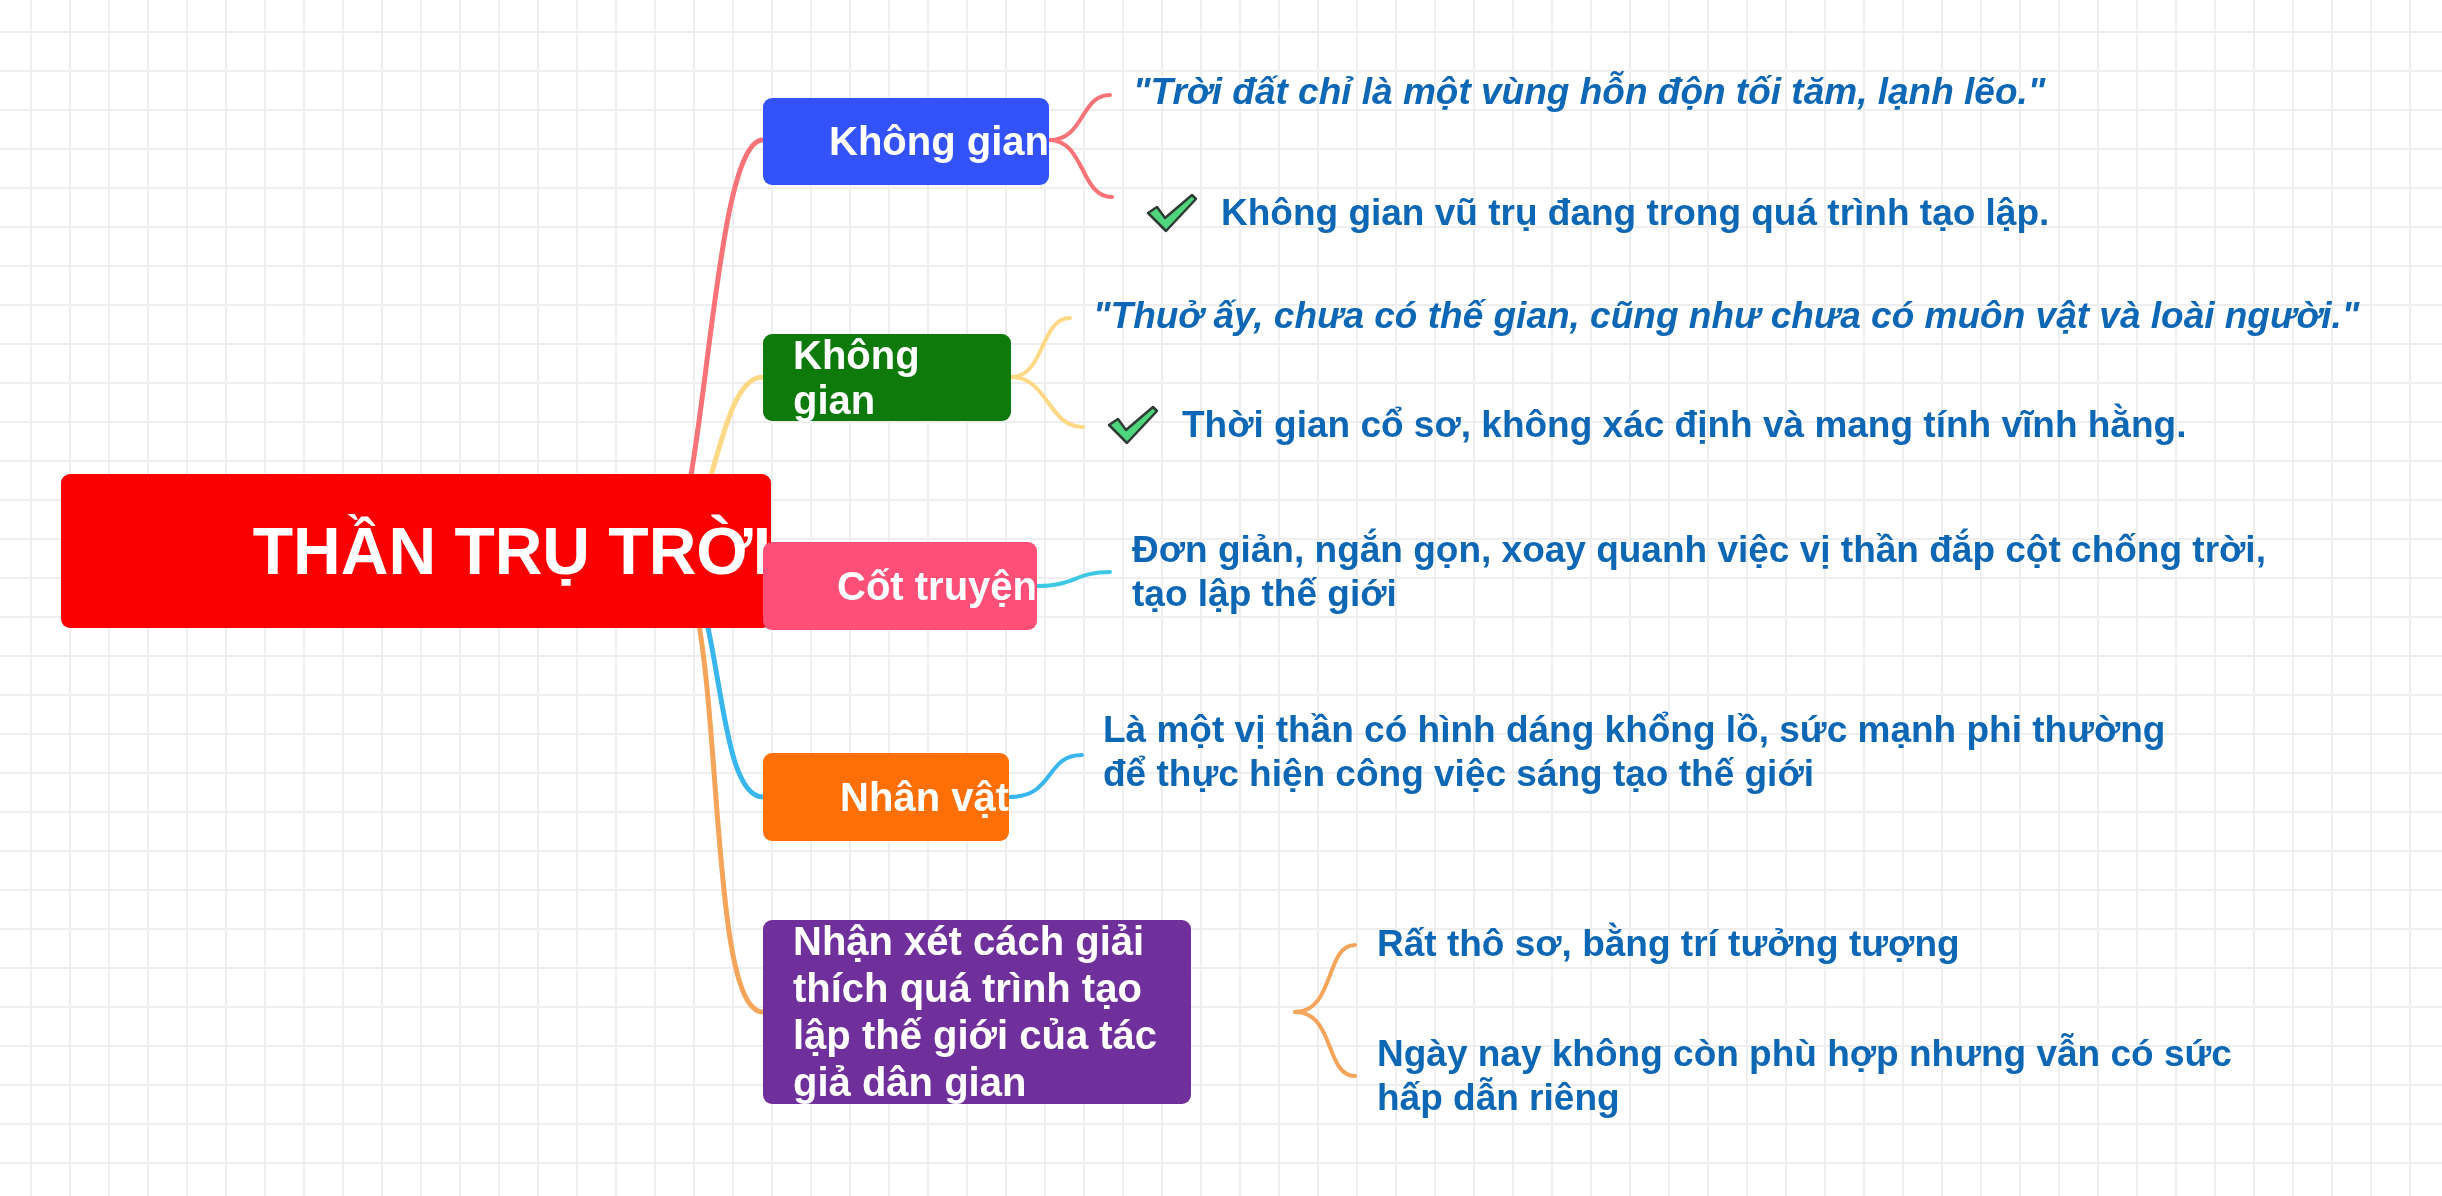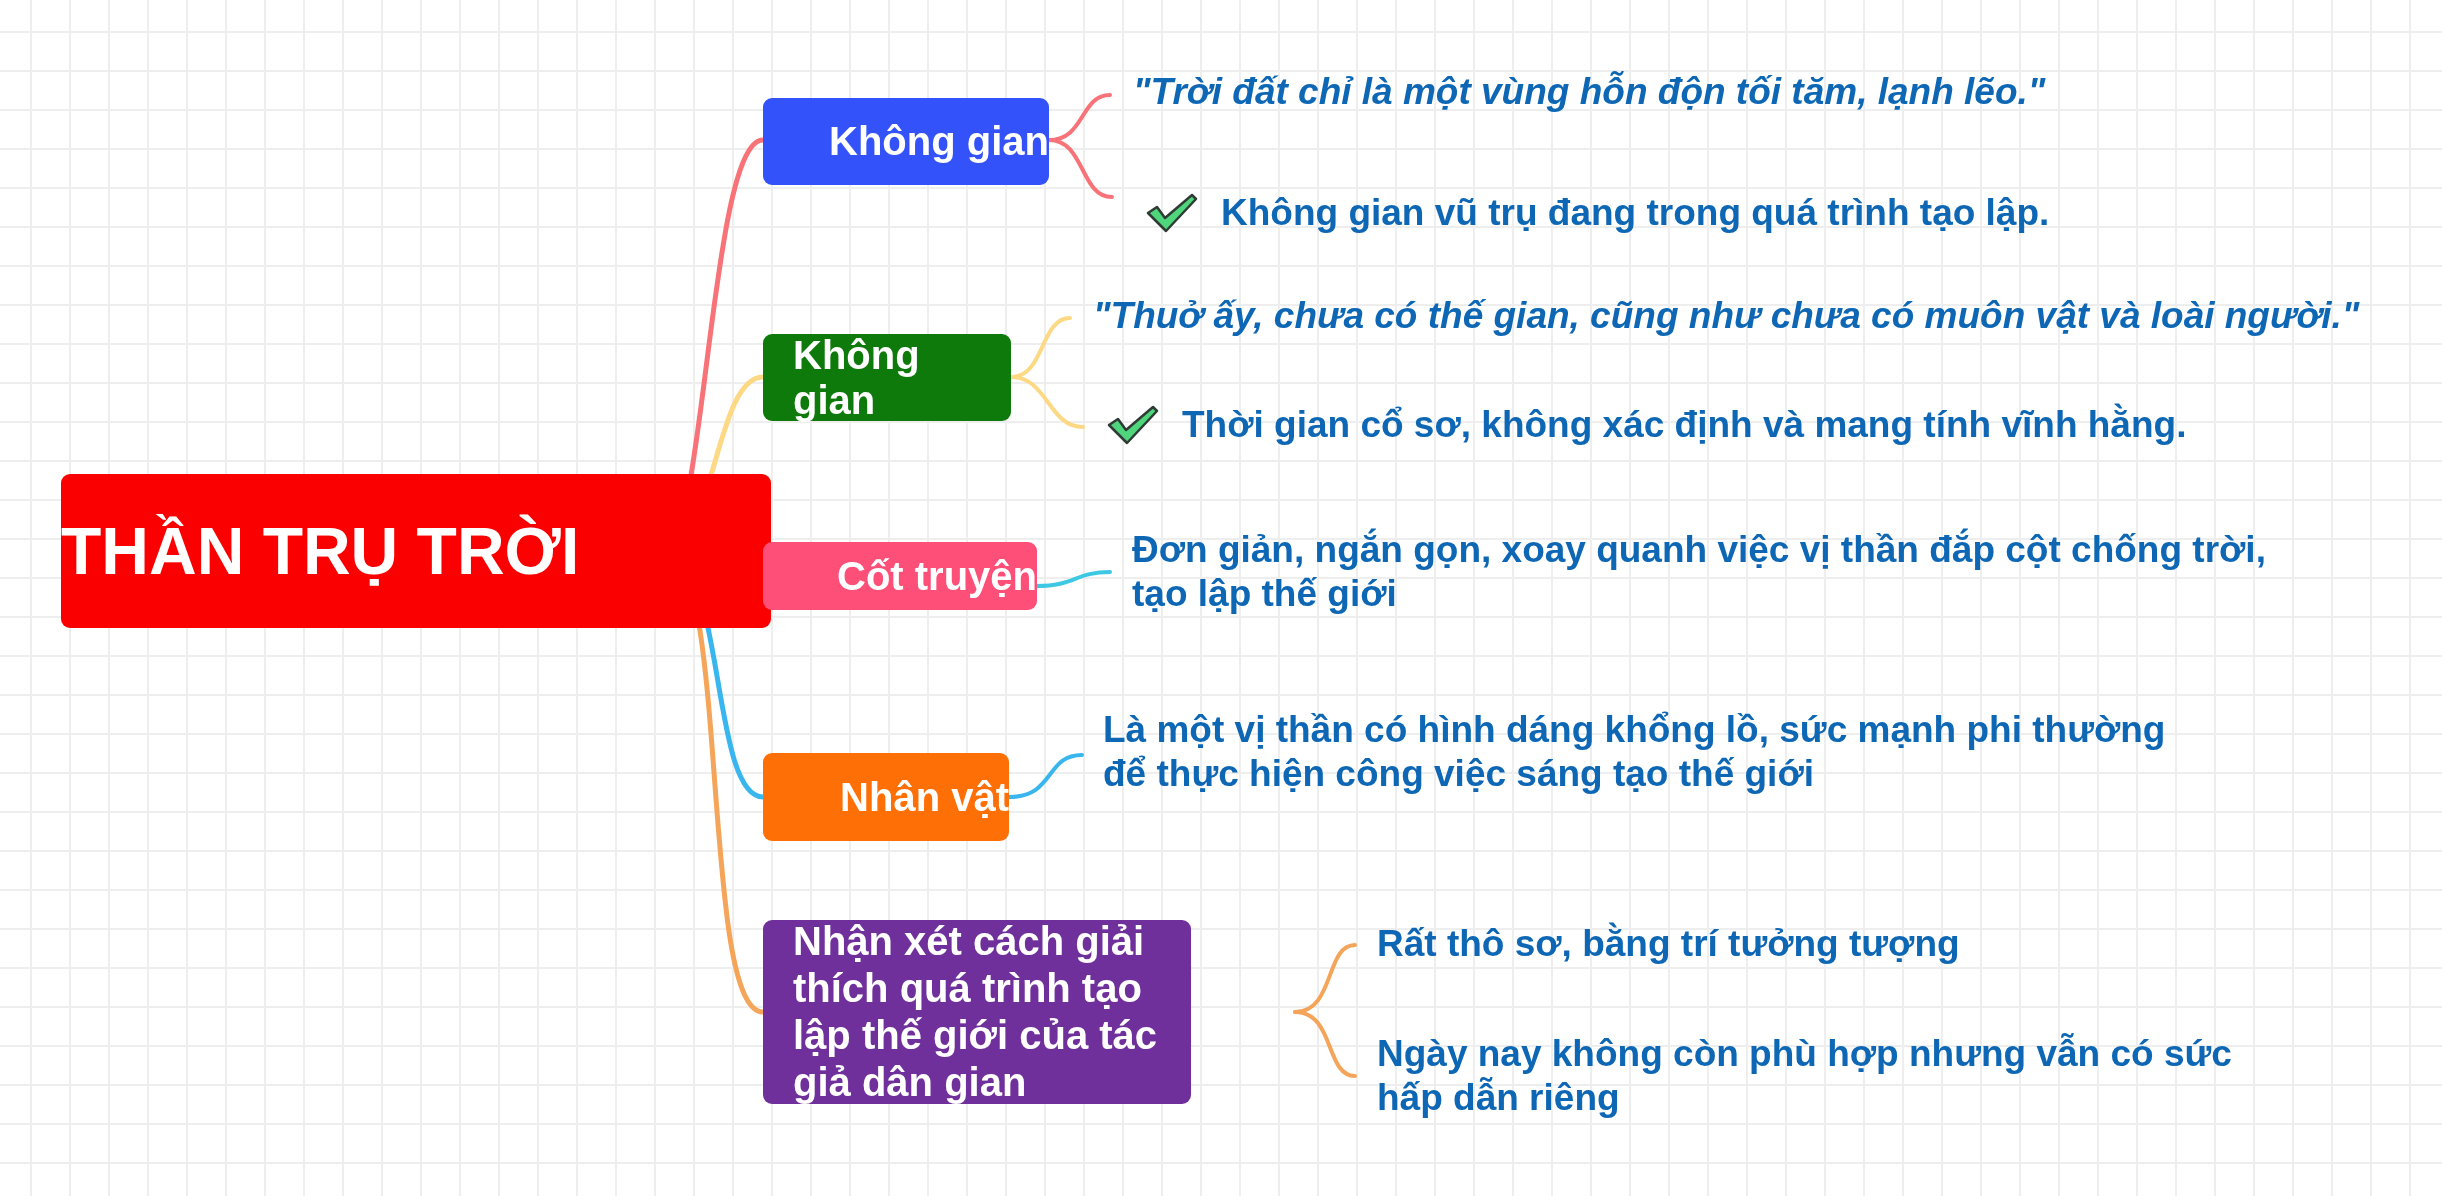--- a/index.html
+++ b/index.html
@@ -13,21 +13,21 @@
     background-position: 30px 31px;
     font-family: "Liberation Sans", "DejaVu Sans", sans-serif;
   }
   #connectors { position: absolute; left: 0; top: 0; width: 2442px; height: 1196px; pointer-events: none; }
   .node {
     position: absolute; box-sizing: border-box; border-radius: 9px;
     color: #ffffff; font-weight: bold; display: flex; align-items: center; justify-content: flex-end;
   }
   .root {
     left: 61px; top: 474px; width: 710px; height: 154px;
-    justify-content: flex-start; font-size: 66px; letter-spacing: 0px;
+    justify-content: flex-end; font-size: 66px; letter-spacing: 0px;
   }
   .branch { left: 763px; padding-left: 30px; font-size: 40px; }
   .branch.multi { line-height: 47px; padding: 0 30px; align-items: center; }
   .leaf {
     position: absolute; color: #0e67b4; font-weight: bold; font-size: 37px;
     line-height: 44px; white-space: nowrap; display: flex; align-items: center;
   }
   .leaf.italic { font-style: italic; }
   .leaf .check { width: 54px; height: 44px; margin-right: 22px; flex: none; }
   .leaf.wrap { white-space: normal; display: block; }
@@ -76,21 +76,21 @@
 <div class="leaf italic" style="left:1093px;top:294px;">
   <span>"Thuở ấy, chưa có thế gian, cũng như chưa có muôn vật và loài người."</span>
 </div>
 <div class="leaf" style="left:1106px;top:403px;">
   <svg class="check" viewBox="0 0 54 44">
     <path d="M3 22 L12 16 L20 27 L47 4 L51 8 L21 40 Z" fill="#4fd67c" stroke="#2f3b35" stroke-width="2.5" stroke-linejoin="round"></path>
   </svg>
   <span>Thời gian cổ sơ, không xác định và mang tính vĩnh hằng.</span>
 </div>
 
-<div class="node branch" style="top:542px;width:274px;height:68px;background:#fd4f77;">
+<div class="node branch" style="top:542px;width:274px;height:88px;background:#fd4f77;">
   <span>Cốt truyện</span>
 </div>
 <div class="leaf wrap" style="left:1132px;top:528px;width:1140px;">
   <span>Đơn giản, ngắn  gọn, xoay quanh việc vị thần đắp cột chống trời, tạo lập thế giới</span>
 </div>
 
 <div class="node branch" style="top:753px;width:246px;height:88px;background:#fe6f05;">
   <span>Nhân vật</span>
 </div>
 <div class="leaf wrap" style="left:1103px;top:708px;width:1090px;">

